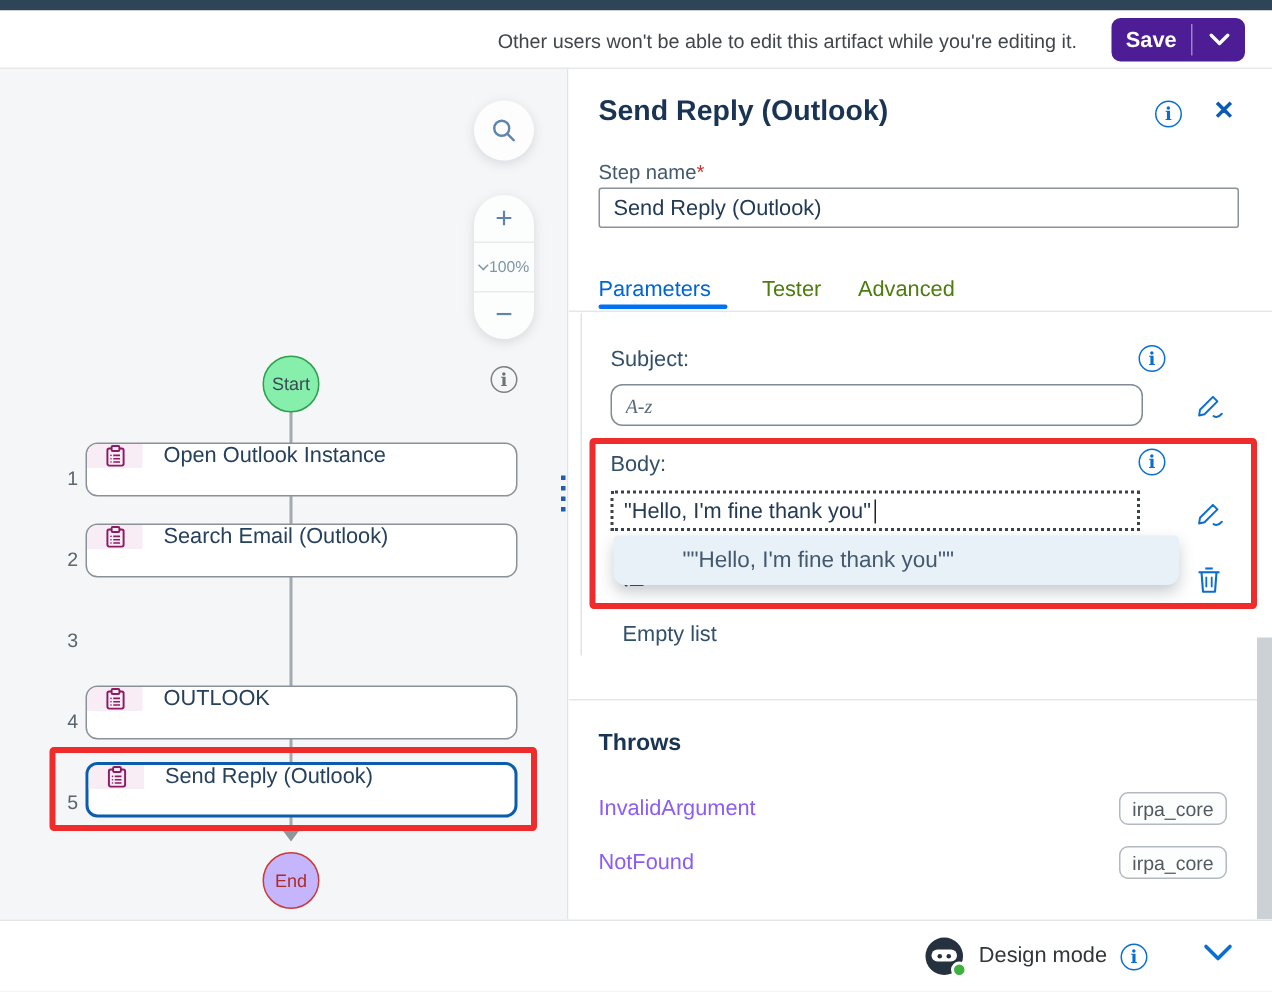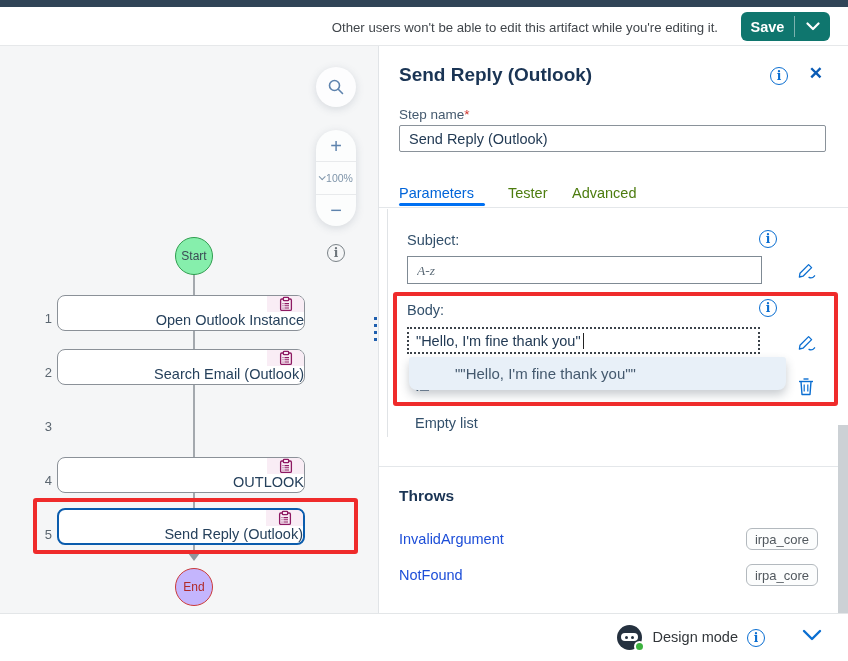--- a/index.html
+++ b/index.html
@@ -4,21 +4,21 @@
 <style>
   * { margin:0; padding:0; box-sizing:border-box; }
   html,body { background:#e9eaec; }
   body { font-family:"Liberation Sans", sans-serif; }
   .app { position:relative; width:848px; height:661px; background:#fff; overflow:hidden; }
 
   
   .shell-strip { position:absolute; left:0; top:0; width:848px; height:7px; background:#304457; }
   .topbar { position:absolute; left:0; top:7px; width:848px; height:39px; background:#fff; border-bottom:1px solid #e6e8ea; }
   .notice { position:absolute; right:130px; top:13px; font-size:13.2px; color:#41464b; white-space:nowrap; }
-  .save-group { position:absolute; right:18px; top:5px; height:29px; width:89px; background:#0f766e; border-radius:6px; display:flex; align-items:stretch; overflow:hidden; }
+  .save-group { position:absolute; right:18px; top:5px; height:29px; width:89px; background:#4c1d95; border-radius:6px; display:flex; align-items:stretch; overflow:hidden; }
   .save-main { flex:1; background:transparent; border:none; color:#fff; font-family:"Liberation Sans",sans-serif; font-size:14.5px; font-weight:700; cursor:pointer; }
   .save-sep { width:1px; background:rgba(255,255,255,.45); margin:4px 0; }
   .save-caret { width:35px; background:transparent; border:none; display:flex; align-items:center; justify-content:center; cursor:pointer; }
 
   
   .main { position:absolute; left:0; top:46px; width:848px; height:567px; display:flex; }
   .canvas { position:relative; width:378px; height:567px; background:#f5f6f7; flex:none; }
   .vdivider { position:relative; width:1px; background:#e1e4e7; flex:none; }
   .drag-dots { position:absolute; left:-4px; top:271px; display:flex; flex-direction:column; gap:4px; cursor:col-resize; }
   .drag-dots i { width:3px; height:3px; background:#1f5fae; display:block; }
@@ -31,21 +31,21 @@
   .zoom-mid { flex:1; border-top:1px solid #e8eaec; border-bottom:1px solid #e8eaec; display:flex; align-items:center; justify-content:center; gap:2px; color:#7f95aa; font-size:10.5px; cursor:pointer; }
   .mini-chev { width:5px; height:5px; border-right:1.4px solid #7f95aa; border-bottom:1.4px solid #7f95aa; transform:rotate(45deg) translateY(-1px); }
   .canvas-info { position:absolute; left:327px; top:198px; width:18px; height:18px; border-radius:50%; border:1.4px solid #7a8287; color:#6d757b; font-family:"DejaVu Serif",serif; font-size:12px; font-weight:700; display:flex; align-items:center; justify-content:center; cursor:pointer; }
 
   
   .flow-line { position:absolute; left:193px; top:228px; width:1.5px; height:283px; background:#a4a9ae; }
   .arrow-head { position:absolute; left:188px; top:507px; width:0; height:0; border-left:6px solid transparent; border-right:6px solid transparent; border-top:8px solid #8f969c; }
   .node { position:absolute; width:38px; height:38px; border-radius:50%; display:flex; align-items:center; justify-content:center; font-size:12px; cursor:pointer; }
   .start-node { left:175px; top:191px; border:1.8px solid #2f9e4f; background:#86efac; color:#3c4a55; }
   .end-node { left:175px; top:522px; border:1.8px solid #cb3a3a; background:#c4b5fd; color:#b02a2a; }
-  .step { position:absolute; left:57px; width:248px; height:36px; background:#fff; border:1px solid #8b9198; border-radius:8px; display:flex; align-items:flex-end; overflow:hidden; cursor:pointer;flex-direction:column; }
+  .step { position:absolute; left:57px; width:288px; height:36px; background:#fff; border:1px solid #8b9198; border-radius:8px; display:flex; align-items:flex-start; overflow:hidden; cursor:pointer; }
   .step.selected { border:2.5px solid #0b5cad; height:37px; }
   .step-icon-wrap { width:37px; background:#f9edf5; display:flex; align-items:center; justify-content:center; flex:none; }
   .step-label { display:flex; align-items:center; padding-left:14px; font-size:14.5px; color:#26415c; white-space:nowrap; }
   .step-num { position:absolute; left:38px; width:14px; text-align:right; font-size:13px; color:#5b6670; }
 
   .annotation { position:absolute; border:4px solid #ef2b2b; border-radius:3px; pointer-events:none; z-index:60; }
   .annotation-step { left:33px; top:452px; width:325px; height:56px; }
 
   
   .panel-title { position:absolute; left:20px; top:18px; font-size:19px; font-weight:700; color:#1a3454; }
@@ -57,40 +57,40 @@
   .stepname-input { position:absolute; left:20px; top:79px; width:427px; height:27px; border:1px solid #8a929a; border-radius:2px; padding:0 9px; font-size:14.5px; color:#223a54; font-family:"Liberation Sans",sans-serif; background:#fff; }
 
   .tab { position:absolute; top:139px; font-size:14.5px; color:#4d7c0f; cursor:pointer; }
   .tab.active { color:#0064d9; }
   .tab-underline { position:absolute; left:20px; top:157px; width:86px; height:3px; background:#0070f2; border-radius:2px; }
   .tabs-border { position:absolute; left:0; top:161px; width:100%; height:1px; background:#e4e7ea; }
   .group-guide { position:absolute; left:8px; top:163px; width:1px; height:228px; background:#e0e3e6; }
 
   .param-label { position:absolute; left:28px; font-size:14.5px; color:#33506b; }
   .param-info { position:absolute; right:71px; }
-  .subject-input { position:absolute; left:28px; top:210px; width:355px; height:28px; border:1px solid #7f8a94; border-radius:0; padding:0 9px; font-size:13.5px; color:#223a54; font-family:"Liberation Sans",sans-serif; background:#fff; }
+  .subject-input { position:absolute; left:28px; top:210px; width:355px; height:28px; border:1px solid #7f8a94; border-radius:8px; padding:0 9px; font-size:13.5px; color:#223a54; font-family:"Liberation Sans",sans-serif; background:#fff; }
   .subject-input::placeholder { font-style:italic; color:#5c6b77; font-family:"Liberation Serif",serif; }
   .pencil-btn { position:absolute; right:31px; width:22px; height:22px; border:none; background:transparent; cursor:pointer; padding:0; }
 
   .annotation-body { left:14px; top:246px; width:445px; height:114px; }
   .body-input { position:absolute; left:28px; top:281px; width:353px; height:27px; border:2px dotted #3c434a; background:#fff; display:flex; align-items:center; padding:0 7px; font-size:14.5px; color:#223a54; cursor:text; }
   .caret { display:inline-block; width:1px; height:16px; background:#222; margin-left:2px; }
 
   .attach-row-icon { position:absolute; left:36px; top:332px; }
   .attach-label { position:absolute; left:66px; top:331px; font-size:14.5px; color:#33506b; }
   .attach-plus { position:absolute; left:384px; top:322px; font-size:25px; color:#0a6ed1; font-weight:400; background:none; border:none; cursor:pointer; line-height:1; font-family:"Liberation Sans",sans-serif; }
   .trash-btn { position:absolute; right:31px; top:330px; width:22px; height:24px; border:none; background:transparent; cursor:pointer; padding:0; }
 
   .suggest-box { position:absolute; left:30px; top:311px; width:377px; height:33px; background:#e8f0f8; border-radius:3px 3px 8px 8px; box-shadow:0 5px 10px rgba(40,55,70,.25); z-index:10; }
   .suggest-item { height:33px; line-height:33px; padding-left:46px; font-size:15px; color:#44596e; cursor:pointer; white-space:nowrap; overflow:hidden; }
 
   .empty-list { position:absolute; left:36px; top:369px; font-size:14.5px; color:#33506b; }
   .section-div { position:absolute; left:0; top:420px; width:100%; height:1px; background:#e4e7ea; }
   .throws-title { position:absolute; left:20px; top:441px; font-size:15.5px; font-weight:700; color:#1a3454; }
-  .throw-name { position:absolute; left:20px; font-size:14.5px; color:#1d4ed8; }
+  .throw-name { position:absolute; left:20px; font-size:14.5px; color:#8b5cf6; }
   .badge { position:absolute; right:30px; width:72px; height:22px; border:1px solid #b3b9be; border-radius:6px; background:#fcfdfd; color:#51585e; font-size:13px; display:flex; align-items:center; justify-content:center; }
   .scroll-thumb { position:absolute; right:0; top:379px; width:10px; height:188px; background:#ccd1d5; cursor:pointer; }
 
   
   .footer { position:absolute; left:0; top:613px; width:848px; height:48px; background:#fff; border-top:1px solid #e3e6e8;padding-left:30px; }
   .robot { position:absolute; right:206px; top:11px; width:25px; height:25px; border-radius:50%; background:#25313f; }
   .robot .visor { position:absolute; left:4px; top:8px; width:17px; height:8px; background:#fff; border-radius:4px; display:flex; align-items:center; justify-content:center; gap:3px; }
   .robot .visor i { width:3px; height:3px; border-radius:50%; background:#25313f; display:block; }
   .robot .status-dot { position:absolute; right:-3px; bottom:-2px; width:11px; height:11px; border-radius:50%; background:#3db23f; border:2px solid #fff; }
   .mode-label { position:absolute; right:110px; top:15px; font-size:14.5px; color:#32363a; }

